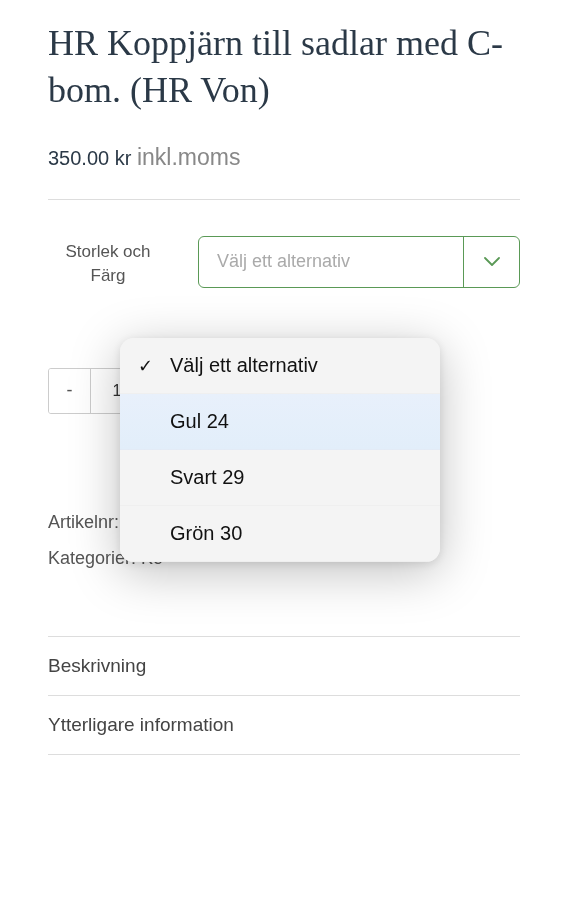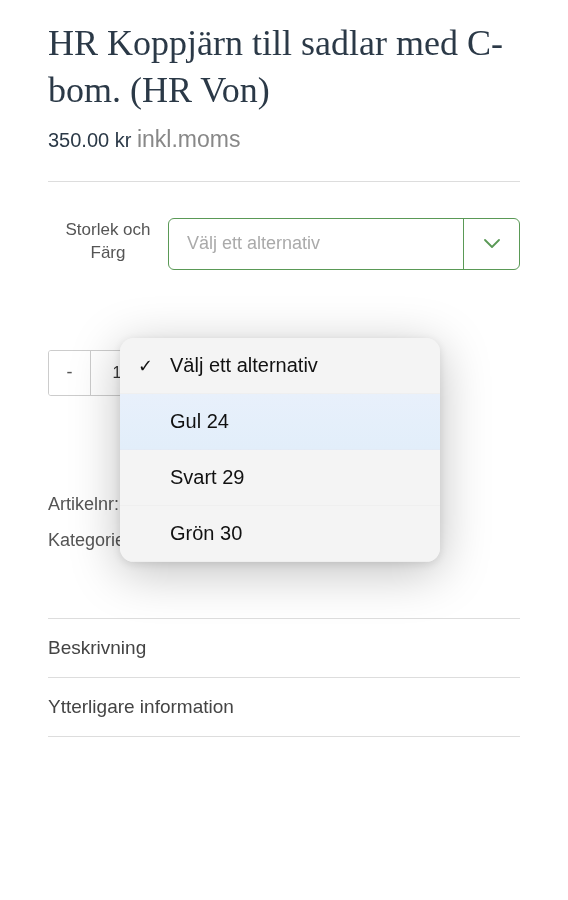--- a/index.html
+++ b/index.html
@@ -16,42 +16,43 @@
       color: #2b3947;
       overflow: hidden;
       position: relative;
     }
     .product-title {
       font-size: 36px;
       font-weight: 400;
       color: #2b3947;
       line-height: 1.3;
       margin-top: 20px;
-      margin-bottom: 12px;
+      margin-bottom: 30px;
       font-family: Georgia, serif;
     }
     .price-row {
       font-family: -apple-system, BlinkMacSystemFont, 'Segoe UI', sans-serif;
       font-size: 20px;
       color: #2b3947;
       margin-bottom: 28px;
     }
     .price-tax {
       color: #888;
       font-size: 23px;
     }
     .divider {
       border: none;
       border-top: 1px solid #ddd;
       margin: 0;
     }
     .variation-row {
       display: flex;
-      align-items: flex-start;
+      align-items: flex-end;
       padding: 36px 0 30px 0;
+      gap: 30px;
       position: relative;
     }
     .variation-label {
       font-family: -apple-system, BlinkMacSystemFont, 'Segoe UI', sans-serif;
       font-size: 17px;
       color: #555;
       width: 120px;
       text-align: center;
       line-height: 1.4;
     }

